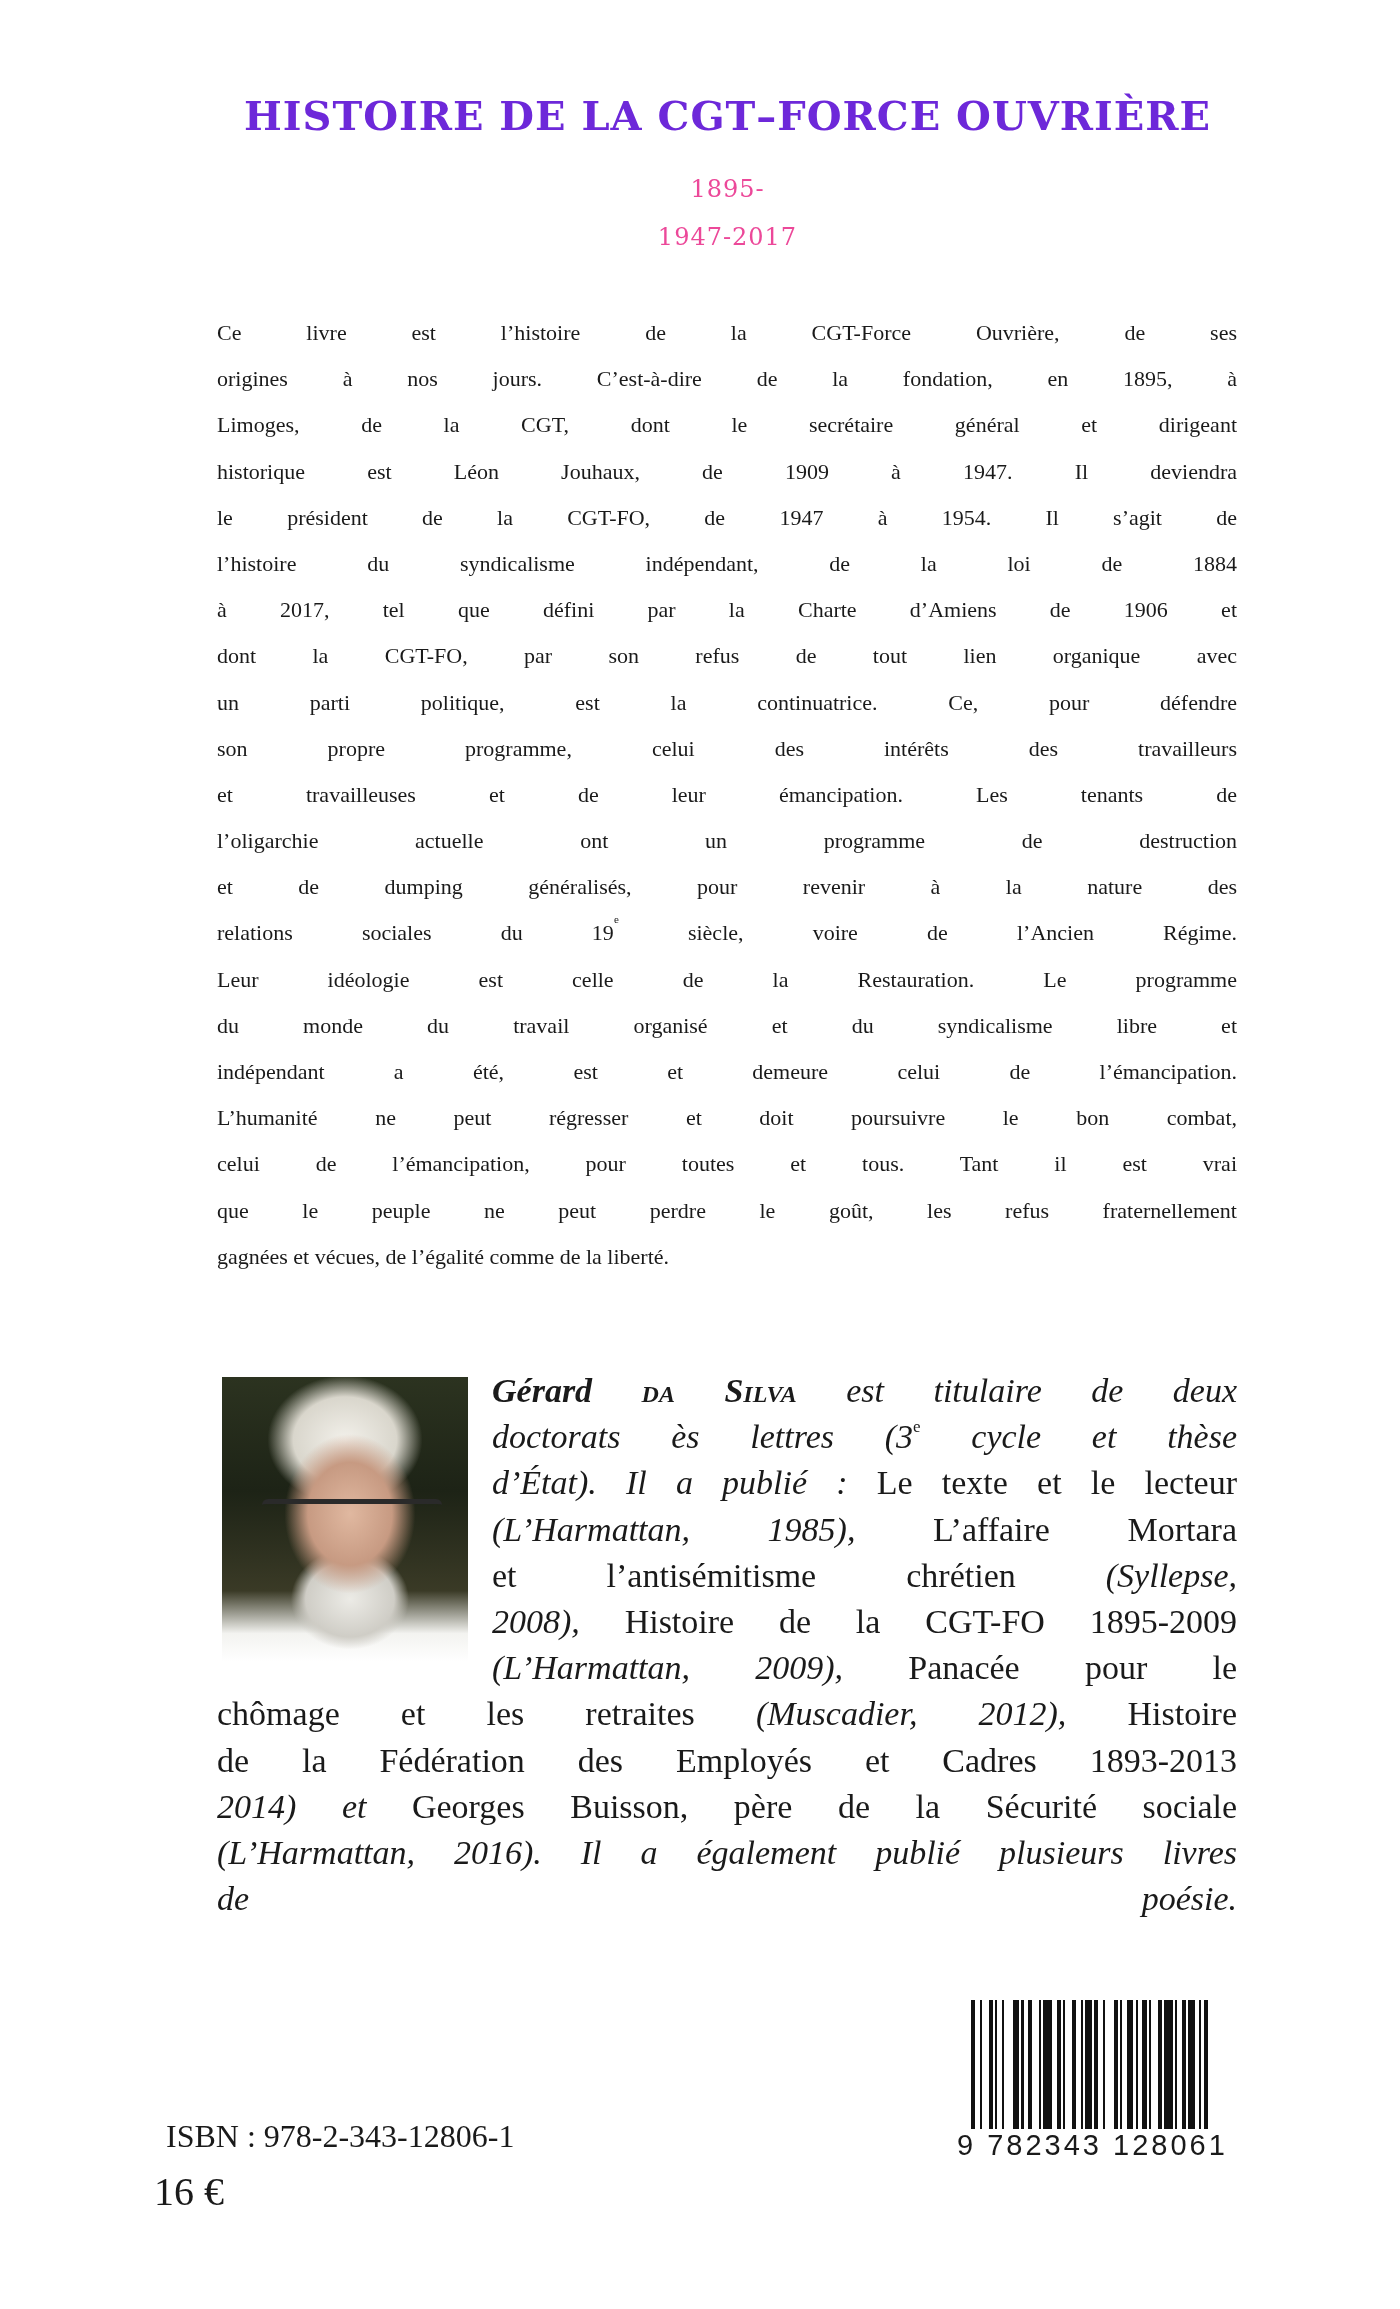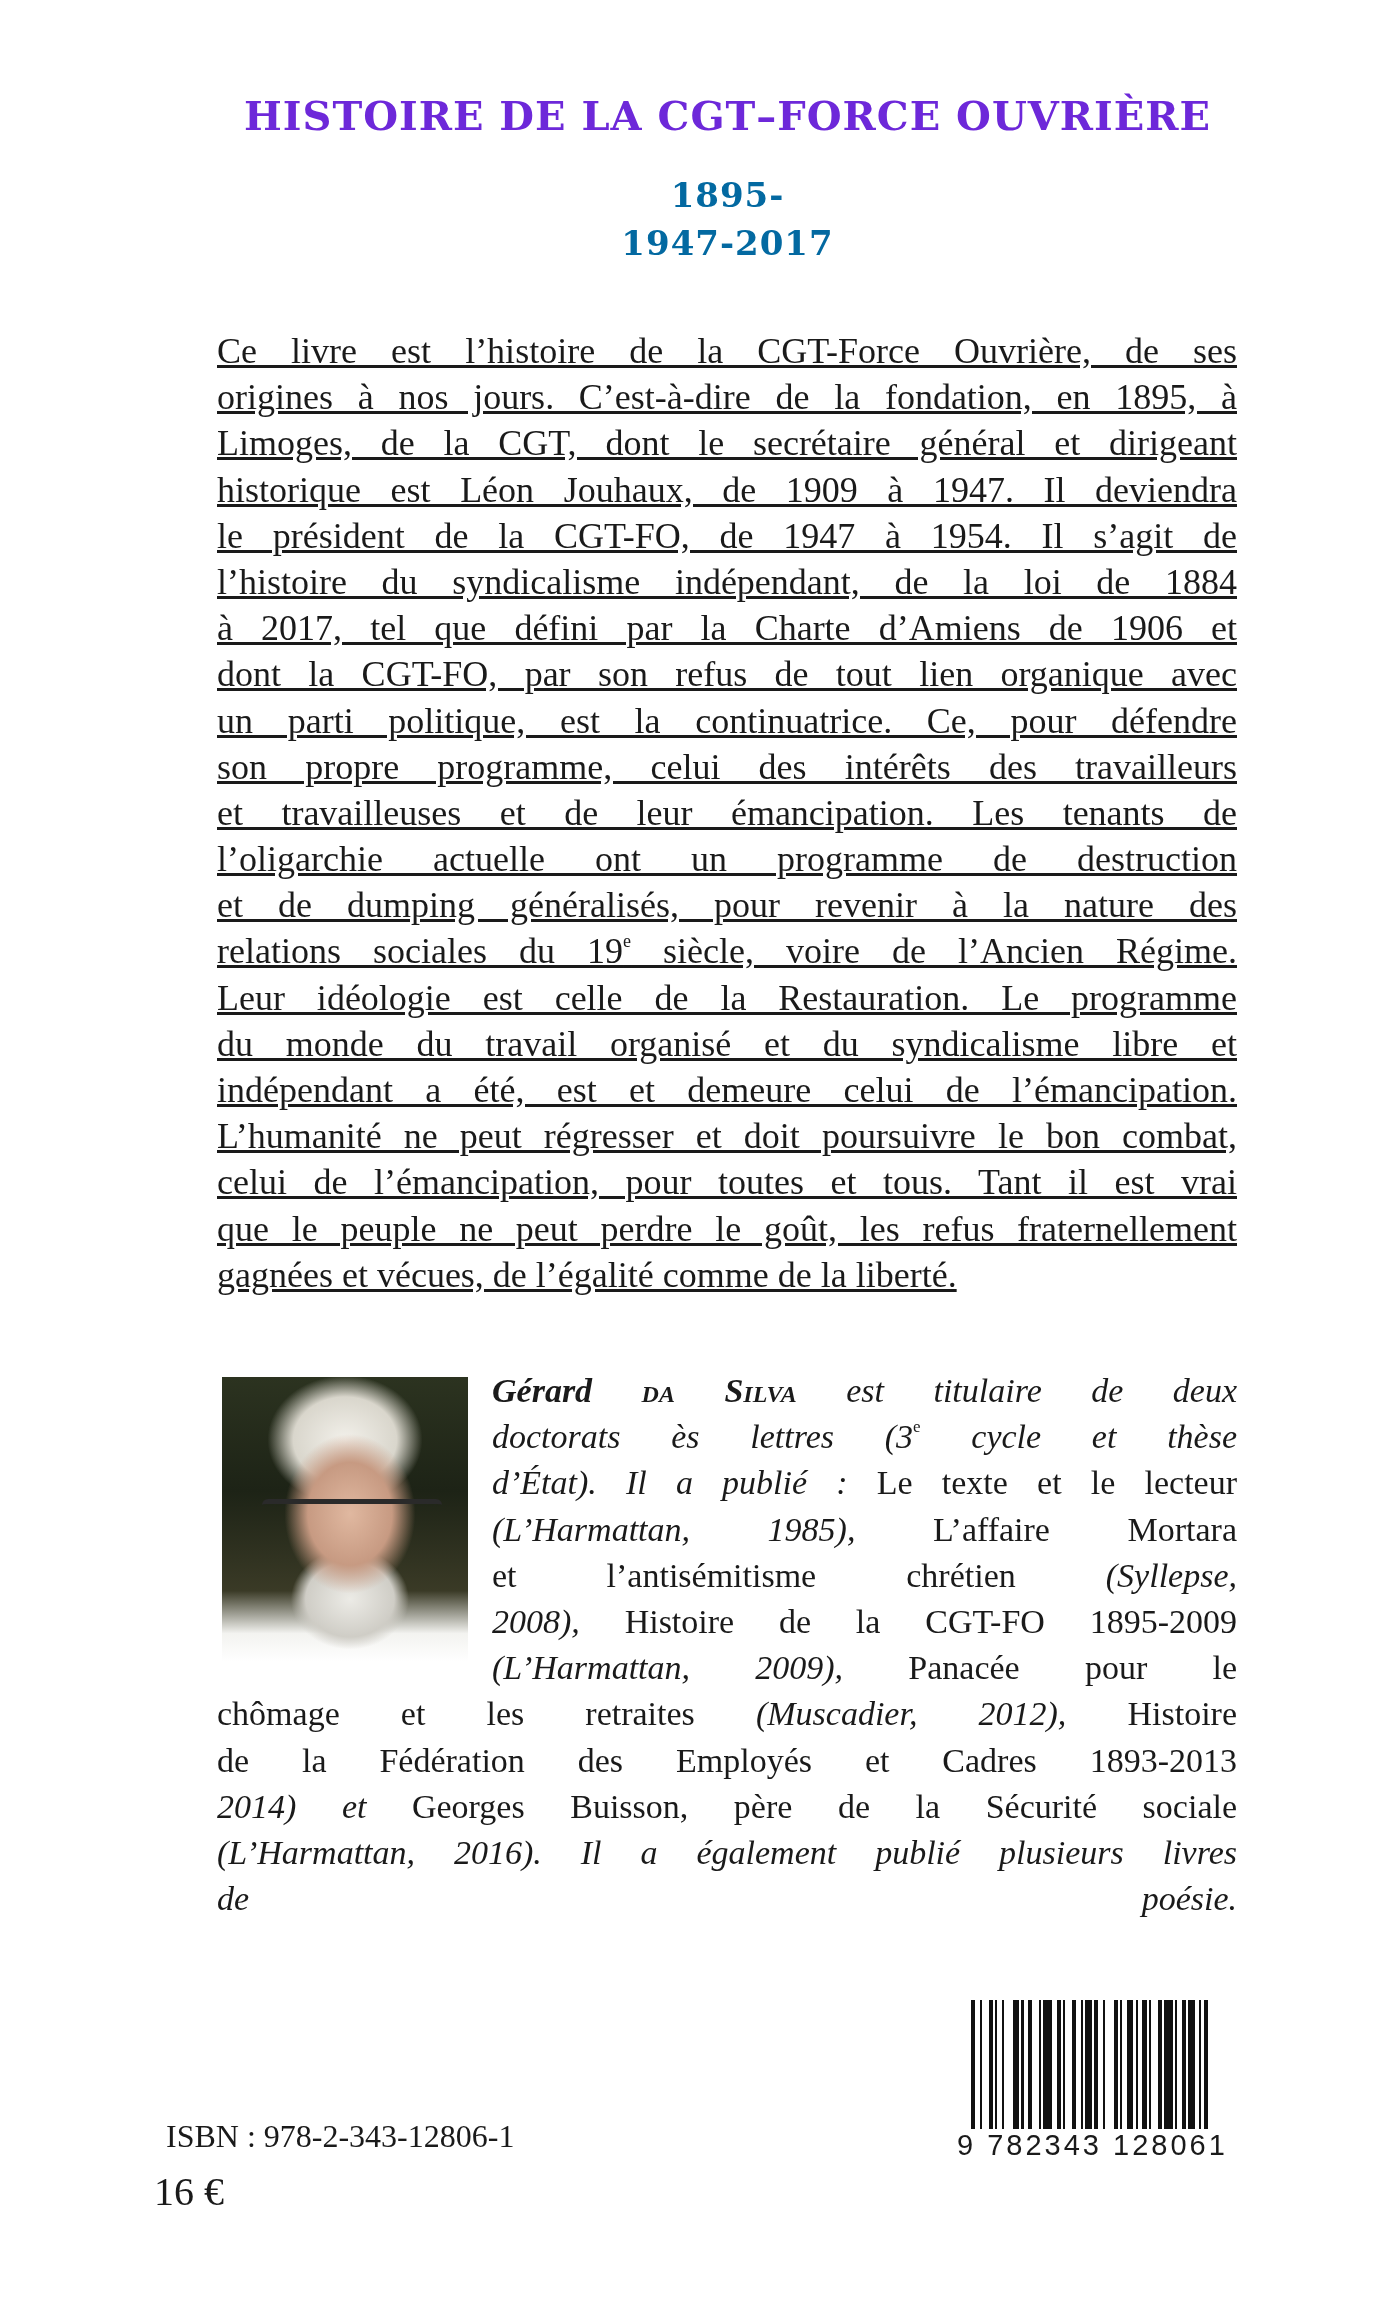--- a/index.html
+++ b/index.html
@@ -2,25 +2,25 @@
 <html><head>
 <meta charset="utf-8">
 <style>
   html, body { margin:0; padding:0; background:#ffffff; }
   body { width:1400px; height:2309px; position:relative; overflow:hidden;
          font-family:"DejaVu Serif", "Liberation Serif", serif; color:#1a1a1a; }
   .title { position:absolute; left:150px; width:1155px; top:92px; text-align:center;
            color:#6d28d9; font-family:"DejaVu Serif", serif; font-weight:bold;
            font-size:40px; letter-spacing:1px; white-space:nowrap; }
   .years { position:absolute; left:150px; width:1155px; text-align:center;
-           color:#0369a1; font-weight:bold; font-size:34px; letter-spacing:1px; }
+           color:#ec4899; font-weight:normal; font-size:24px; letter-spacing:1px; }
   .y1 { top:175px; }
   .y2 { top:223px; }
-  .body { position:absolute; left:217px; width:1020px; top:328px;
-          font-family:"Liberation Serif", serif; font-size:36px; line-height:46.2px;text-decoration:underline; }
+  .body { position:absolute; left:217px; width:1020px; top:310px;
+          font-family:"Liberation Serif", serif; font-size:22px; line-height:46.2px; }
   .line { display:block; text-align:justify; text-align-last:justify; white-space:nowrap; height:46.2px; }
   .line.last { text-align-last:left; }
   sup { font-size:0.5em; vertical-align:top; line-height:1; position:relative; top:4px; }
   .photo { position:absolute; left:222px; top:1377px; width:246px; height:285px;
            background: radial-gradient(ellipse 38% 40% at 52% 48%, #e0b8a0 0%, #c79a82 45%, rgba(0,0,0,0) 70%),
                        radial-gradient(ellipse 42% 30% at 50% 22%, #f2f0ea 0%, #d9d6cc 50%, rgba(0,0,0,0) 75%),
                        radial-gradient(ellipse 30% 22% at 52% 78%, #ecebe6 0%, #cfcdc6 60%, rgba(0,0,0,0) 80%),
                        linear-gradient(180deg, #2c3320 0%, #1d2316 40%, #3a3a26 75%, #f3f3f0 90%, #ffffff 100%); }
   .photo .glasses { position:absolute; left:40px; top:122px; width:180px; height:30px; border-top:5px solid #2a2a2a; border-radius:6px; }
   .bio { position:absolute; left:217px; width:1020px; top:1368px;

